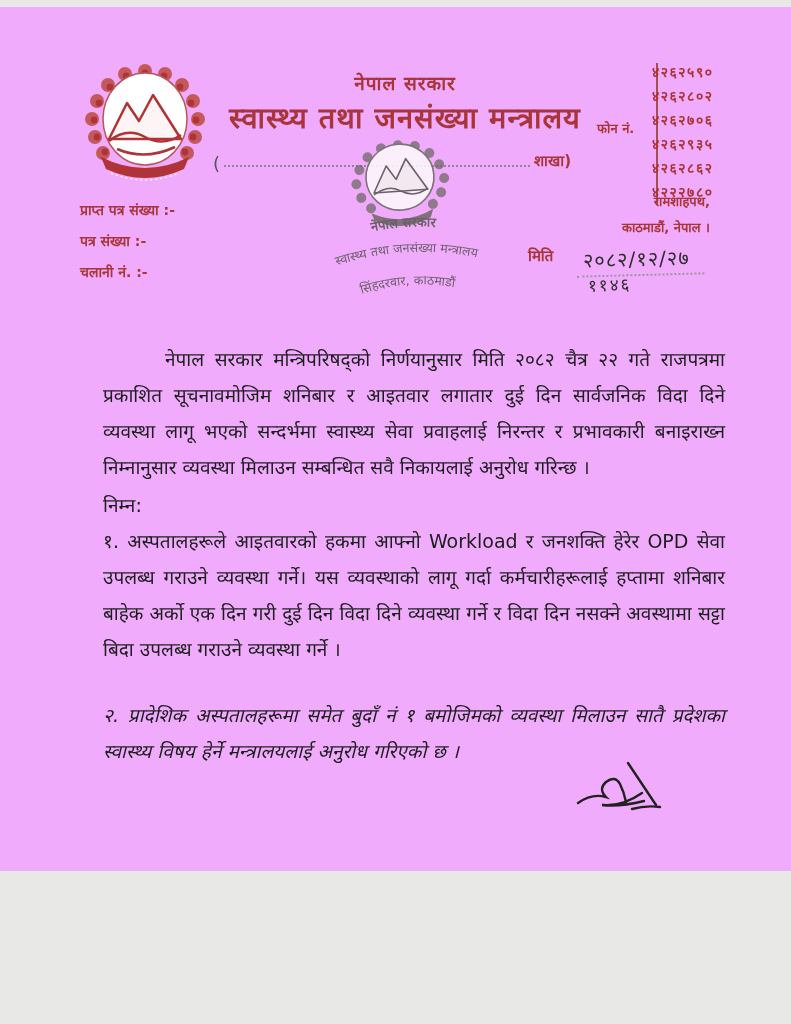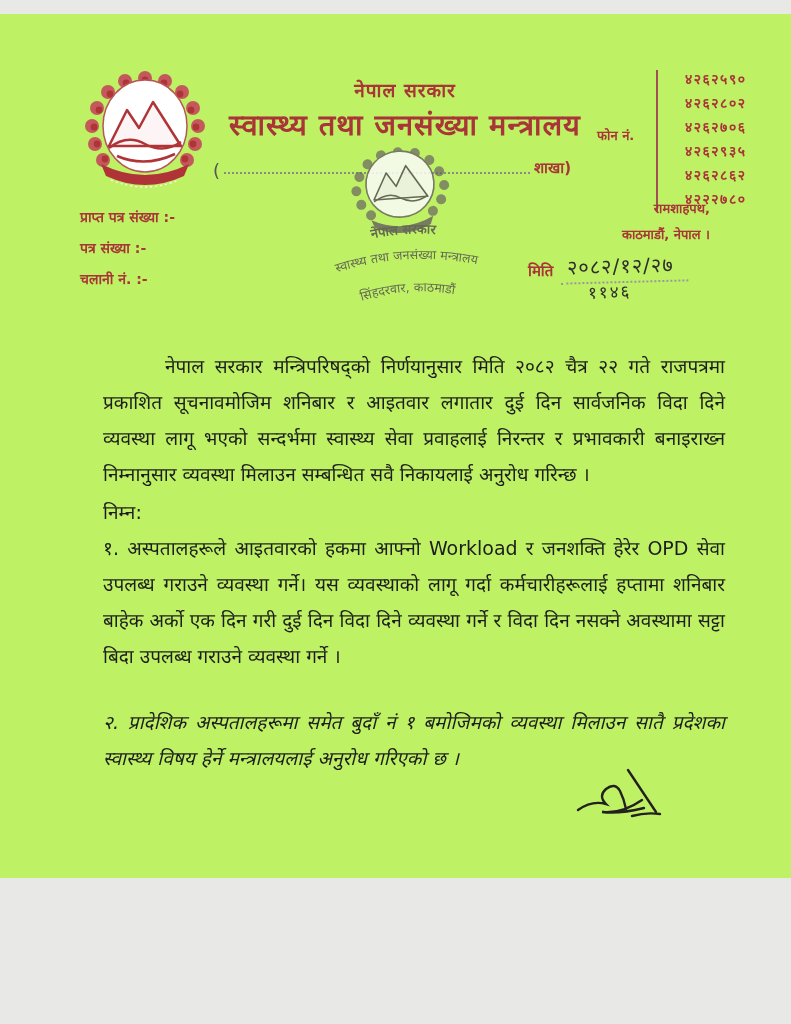--- a/index.html
+++ b/index.html
@@ -1,49 +1,49 @@
 <!DOCTYPE html>
 <html><head>
 <meta charset="utf-8">
 <style>
   html,body{margin:0;padding:0;background:#e8e8e6;}
   .page{
     position:relative;
     width:791px;height:864px;
-    margin:14px auto;
-    background:#bef264;
+    margin:7px auto;
+    background:#f0abfc;
     overflow:hidden;
     font-family:"DejaVu Sans",sans-serif;
     color:#1d1d1d;
   }
   
   .emblem-red{position:absolute;left:83px;top:56px;width:124px;height:130px;}
   .gov-name{position:absolute;left:250px;top:63px;width:310px;text-align:center;
     color:#a93538;font-size:19px;font-weight:600;letter-spacing:1px;}
   .ministry-name{position:absolute;left:195px;top:90px;width:420px;text-align:center;
     color:#a93538;font-size:29px;font-weight:bold;letter-spacing:1px;}
   .section-line{position:absolute;left:213px;top:142px;width:358px;height:22px;
     display:flex;align-items:flex-end;font-size:16px;color:#666;}
   .section-line .paren{color:#555;font-size:18px;line-height:14px;}
   .section-line .leader{flex:1;border-bottom:2px dotted #8a8a8a;margin:0 4px 4px 4px;height:1px;}
   .section-line .branch{color:#a93538;font-size:15px;font-weight:600;padding-bottom:1px;}
 
   .phone-label{position:absolute;left:597px;top:112px;color:#a93538;
     font-size:13px;font-weight:600;}
   .phone-rule{position:absolute;left:656px;top:56px;height:142px;width:0;
     border-left:2px solid #a05052;}
-  .phone-list{position:absolute;left:685px;top:53px;color:#a93538;
+  .phone-list{position:absolute;left:652px;top:53px;color:#a93538;
     font-size:14px;font-weight:600;letter-spacing:1.5px;line-height:24px;text-align:left;}
   .address{position:absolute;left:540px;top:182px;width:170px;text-align:right;
     color:#a93538;font-size:13px;font-weight:600;line-height:26px;}
 
   .ref-block{position:absolute;left:80px;top:188px;color:#a93538;
     font-size:14px;font-weight:600;line-height:31px;}
 
-  .date-row{position:absolute;left:528px;top:238px;display:flex;align-items:flex-end;}
+  .date-row{position:absolute;left:528px;top:238px;display:flex;gap:16px;}
   .date-label{color:#a93538;font-size:15px;font-weight:600;margin-right:8px;padding-bottom:3px;}
   .date-value{color:#2e2e2e;font-size:20px;font-weight:500;letter-spacing:1px;
     border-bottom:2px dotted #999;padding:0 14px 2px 6px;transform:rotate(-1.5deg);}
   .date-number{position:absolute;left:588px;top:266px;color:#2e2e2e;font-size:17px;
     letter-spacing:2px;transform:rotate(-2deg);}
 
   
   .stamp{position:absolute;left:298px;top:126px;width:210px;height:175px;
     transform:rotate(-4deg);opacity:.85;}
 

